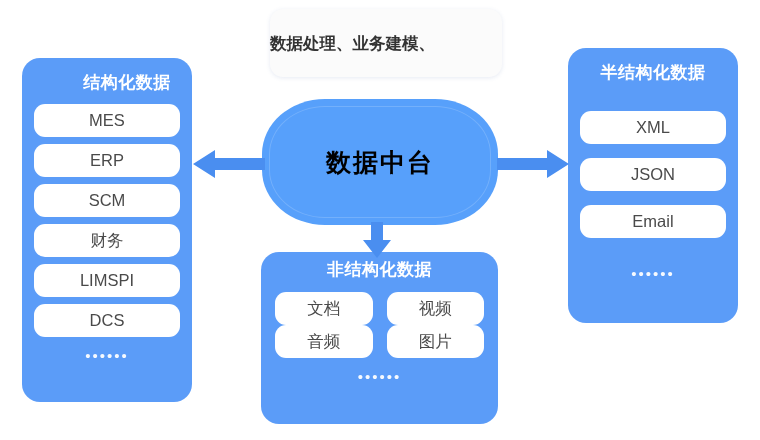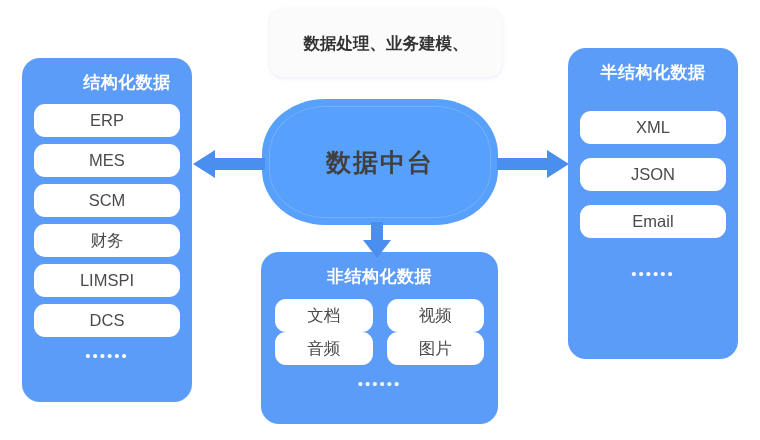--- a/index.html
+++ b/index.html
@@ -70,41 +70,41 @@
     gap: 7px;
   }
   #left-panel .pill { height: 33px; }
   #left-panel .dots { margin-top: 11px; }
 
   
   #right-panel {
     left: 568px;
     top: 48px;
     width: 170px;
-    height: 311px;
+    height: 275px;
   }
   #right-panel .panel-title { margin-top: 16px; }
   #right-panel .pill-list {
     margin-top: 13px;
     padding: 17px 12px;
     display: flex;
     flex-direction: column;
     gap: 14px;
   }
   #right-panel .pill { height: 33px; }
   #right-panel .dots { margin-top: 11px; }
 
   
   #bottom-panel {
     left: 261px;
     top: 252px;
     width: 237px;
     height: 172px;
   }
-  #bottom-panel .panel-title { margin-top: 16px; font-family: Liberation Serif, serif; }
+  #bottom-panel .panel-title { margin-top: 9px; font-family: Liberation Serif, serif; }
   #bottom-panel .grid {
     margin-top: 14px;
     padding: 0 14px;
     display: grid;
     grid-template-columns: 1fr 1fr;
     gap: 0 14px;
   }
   #bottom-panel .pill { height: 33px; }
   #bottom-panel .dots { margin-top: 11px; }
 
@@ -125,39 +125,38 @@
     content: "";
     position: absolute;
     left: 7px; top: 7px; right: 7px; bottom: 7px;
     border-radius: 56px / 48px;
     border: 1px solid rgba(255,255,255,0.17);
     pointer-events: none;
   }
   #hub-label {
     position: relative;
     z-index: 2;
-    color: #404040;
+    color: #000000;
     font-size: 25px;
     font-weight: bold;
     letter-spacing: 2px;
     line-height: 1;
   }
 
   
   #callout {
     position: absolute;
     left: 270px;
     top: 9px;
     width: 232px;
     height: 68px;
     background: #fbfbfb;
     border-radius: 13px;
     display: flex;
     flex-direction: column;
-    align-items: center;
     justify-content: center;
     box-shadow: 0 1px 4px rgba(60,90,160,0.13);
     box-sizing: border-box;
   }
   #callout .line {
     color: #333333;
     font-weight: bold;
     font-size: 16.5px;
     line-height: 25px;
     white-space: nowrap;
@@ -174,22 +173,22 @@
 
 <div id="stage">
 
   <div id="callout">
     <div class="line">数据处理、业务建模、</div>
   </div>
 
   <div id="left-panel" class="panel">
     <div class="panel-title">结构化数据</div>
     <div class="pill-list">
+      <div class="pill">MES</div>
       <div class="pill">ERP</div>
-      <div class="pill">MES</div>
       <div class="pill">SCM</div>
       <div class="pill">财务</div>
       <div class="pill">LIMSPI</div>
       <div class="pill">DCS</div>
     </div>
     <div class="dots">••••••</div>
   </div>
 
   <div id="right-panel" class="panel">
     <div class="panel-title">半结构化数据</div>

